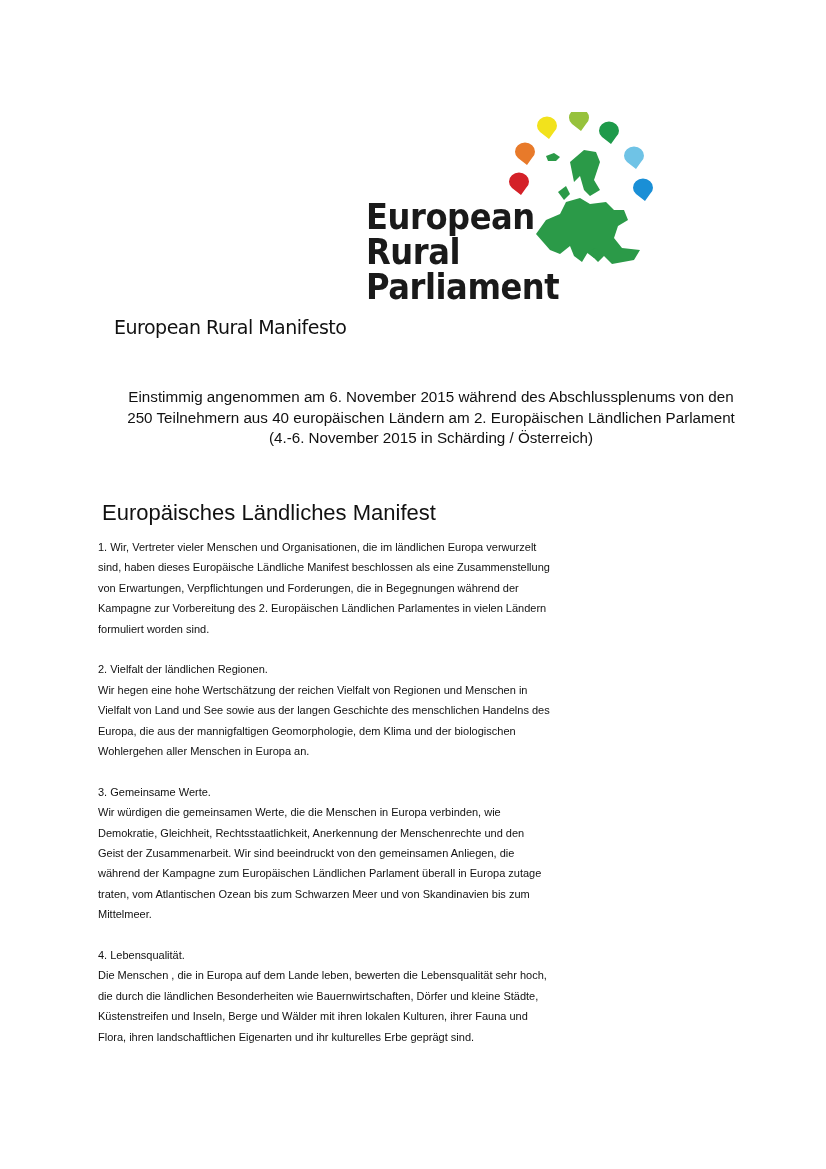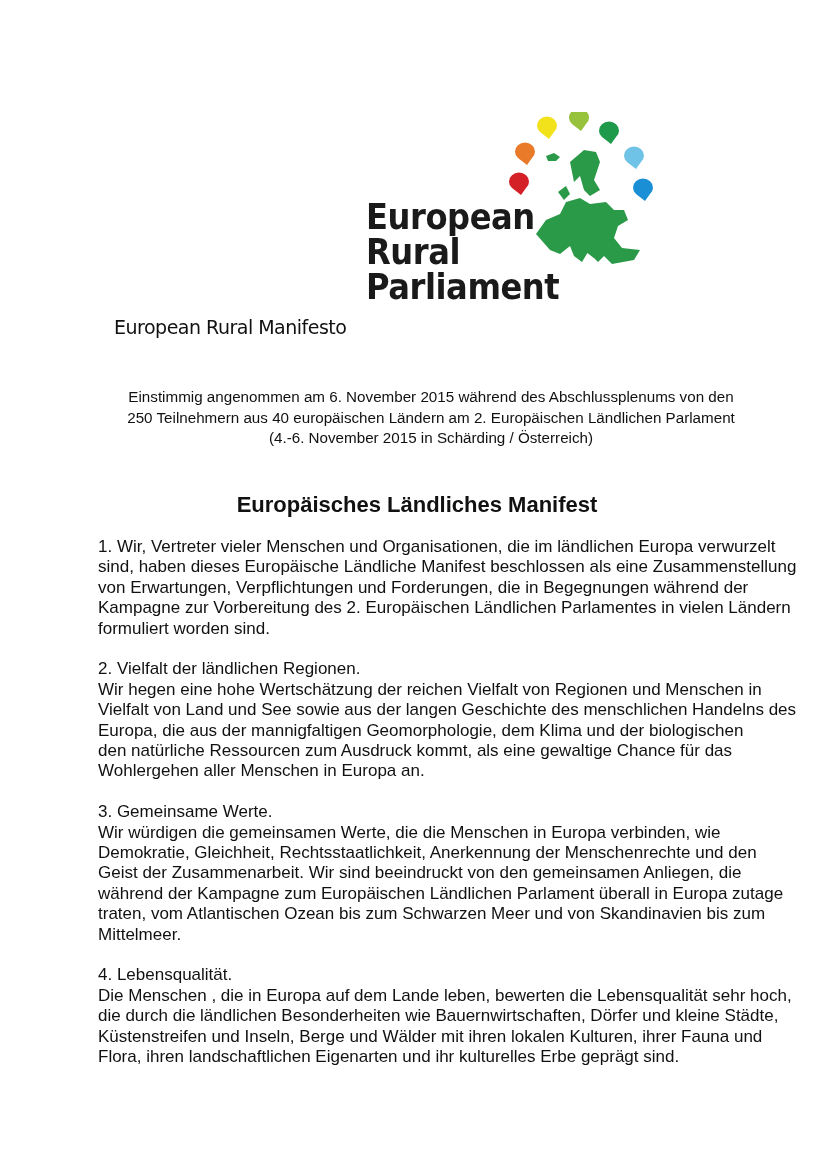--- a/index.html
+++ b/index.html
@@ -7,23 +7,23 @@
            font-family: "Liberation Sans", sans-serif; color: #111; }
     .logo { position: absolute; left: 360px; top: 112px; width: 300px; height: 160px; }
     .logo-text { position: absolute; left: 6px; top: 88px; font-family: "DejaVu Sans", sans-serif;
                  font-weight: bold; color: #1a1a1a; letter-spacing: -0.5px; }
     .logo-line { display: block; font-size: 35px; line-height: 35px; transform: scaleX(0.92); transform-origin: left; }
     .logo-svg { position: absolute; left: 0; top: 0; }
     .doc-title { position: absolute; left: 114px; top: 316px; font-size: 19px; font-weight: normal;
                  font-family: "DejaVu Sans", sans-serif; letter-spacing: -0.5px; margin: 0; }
     .subtitle { position: absolute; left: 100px; width: 630px; top: 371px; text-align: center;
                 font-size: 15.2px; line-height: 20.5px; margin: 16px; }
-    .main-heading { position: absolute; left: 90px; width: 646px; top: 488px; text-align: center;
-                    font-size: 22px; font-weight: bold; margin: 4px; }
-    .body { position: absolute; left: 98px; top: 537px; width: 640px; font-size: 17px; line-height: 20.4px; }
+    .main-heading { position: absolute; left: 90px; width: 646px; top: 488px; text-align: left;
+                    font-size: 22px; font-weight: normal; margin: 12px; }
+    .body { position: absolute; left: 98px; top: 537px; width: 640px; font-size: 11px; line-height: 20.4px; }
     .para { margin: 0 0 20.4px 0; }
     .para-heading { display: block; }
     .line { display: block; white-space: nowrap; }
   </style>
 </head>
 <body>
 
 <div class="logo">
   <svg class="logo-svg" width="300" height="160" viewBox="0 0 300 160">
 
@@ -67,21 +67,20 @@
     <span class="line">sind, haben dieses Europäische Ländliche Manifest beschlossen als eine Zusammenstellung</span>
     <span class="line">von Erwartungen, Verpflichtungen und Forderungen, die in Begegnungen während der</span>
     <span class="line">Kampagne zur Vorbereitung des 2. Europäischen Ländlichen Parlamentes in vielen Ländern</span>
     <span class="line">formuliert worden sind.</span>
   </p>
   <p class="para">
     <span class="para-heading">2. Vielfalt der ländlichen Regionen.</span>
     <span class="line">Wir hegen eine hohe Wertschätzung der reichen Vielfalt von Regionen und Menschen in</span>
     <span class="line">Vielfalt von Land und See sowie aus der langen Geschichte des menschlichen Handelns des</span>
     <span class="line">Europa, die aus der mannigfaltigen Geomorphologie, dem Klima und der biologischen</span>
-    <span class="line">den natürliche Ressourcen zum Ausdruck kommt, als eine gewaltige Chance für das</span>
     <span class="line">Wohlergehen aller Menschen in Europa an.</span>
   </p>
   <p class="para">
     <span class="para-heading">3. Gemeinsame Werte.</span>
     <span class="line">Wir würdigen die gemeinsamen Werte, die die Menschen in Europa verbinden, wie</span>
     <span class="line">Demokratie, Gleichheit, Rechtsstaatlichkeit, Anerkennung der Menschenrechte und den</span>
     <span class="line">Geist der Zusammenarbeit. Wir sind beeindruckt von den gemeinsamen Anliegen, die</span>
     <span class="line">während der Kampagne zum Europäischen Ländlichen Parlament überall in Europa zutage</span>
     <span class="line">traten, vom Atlantischen Ozean bis zum Schwarzen Meer und von Skandinavien bis zum</span>
     <span class="line">Mittelmeer.</span>

